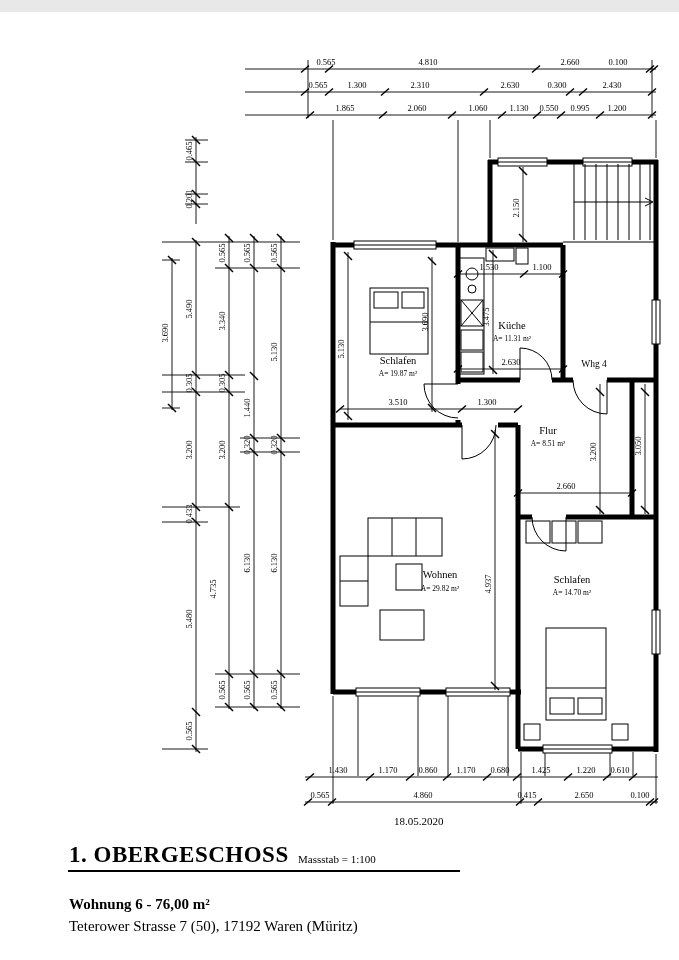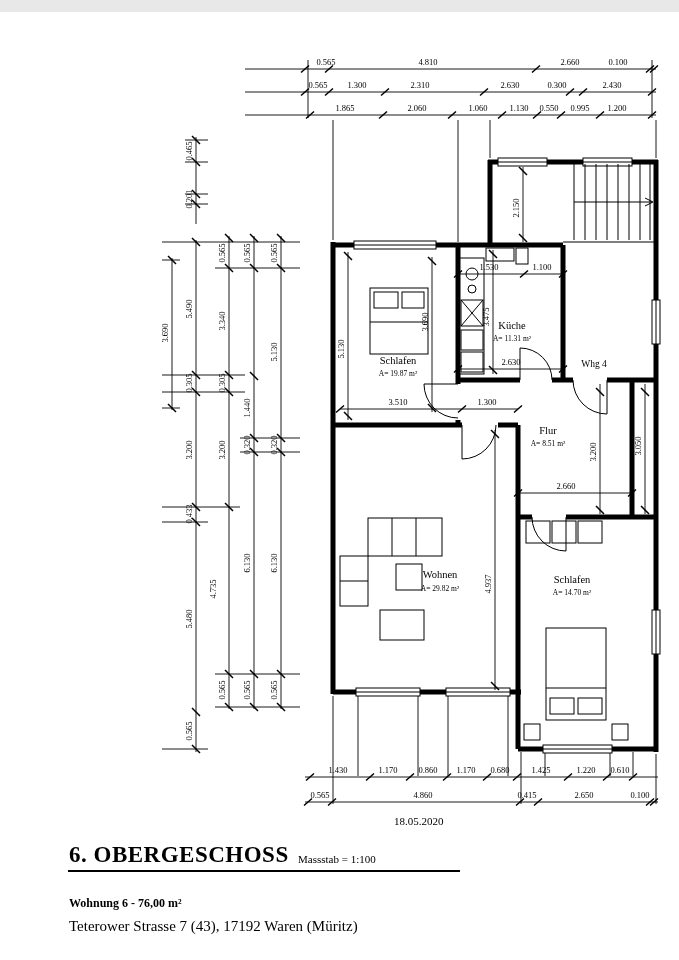--- a/index.html
+++ b/index.html
@@ -15,21 +15,21 @@
   .dimtext{font-size:8.5px;text-anchor:middle;fill:#000;}
   .roomname{font-size:10.5px;text-anchor:middle;fill:#000;}
   .roomarea{font-size:7.5px;text-anchor:middle;fill:#000;}
   .whg{font-size:9.5px;text-anchor:middle;fill:#000;}
   .tb{position:absolute;white-space:nowrap;}
   .tb-title{left:69px;top:830px;font-size:23px;font-weight:bold;letter-spacing:0.5px;}
   .tb-scale{left:298px;top:841px;font-size:11px;}
   .tb-date{left:394px;top:803px;font-size:11px;}
   .tb-rule{left:68px;top:858px;width:392px;height:2px;background:#000;}
   .tb-note{left:68px;top:863px;font-size:7.5px;font-weight:bold;}
-  .tb-apt{left:69px;top:884px;font-size:12px;font-weight:bold;}
+  .tb-apt{left:69px;top:884px;font-size:15px;font-weight:bold;}
   .tb-addr{left:69px;top:906px;font-size:15px;}
 </style>
 </head>
 <body>
 
 <div class="page">
 
 <svg width="679" height="812" viewBox="0 0 679 812">
 
   <g>
@@ -235,20 +235,20 @@
     <text class="roomarea" x="548" y="434">A= 8.51 m²</text>
     <text class="roomname" x="440" y="566">Wohnen</text>
     <text class="roomarea" x="440" y="579">A= 29.82 m²</text>
     <text class="roomname" x="572" y="571">Schlafen</text>
     <text class="roomarea" x="572" y="583">A= 14.70 m²</text>
     <text class="whg" x="594" y="355">Whg 4</text>
   </g>
 
 </svg>
 
-<div class="tb tb-title">6. OBERGESCHOSS</div>
+<div class="tb tb-title">1. OBERGESCHOSS</div>
 <div class="tb tb-scale">Massstab = 1:100</div>
 <div class="tb tb-date">18.05.2020</div>
 <div class="tb tb-rule"></div>
 <div class="tb tb-apt">Wohnung 6 - 76,00 m²</div>
-<div class="tb tb-addr">Teterower Strasse 7 (43), 17192 Waren (Müritz)</div>
+<div class="tb tb-addr">Teterower Strasse 7 (50), 17192 Waren (Müritz)</div>
 
 </div>
 
 </body></html>

